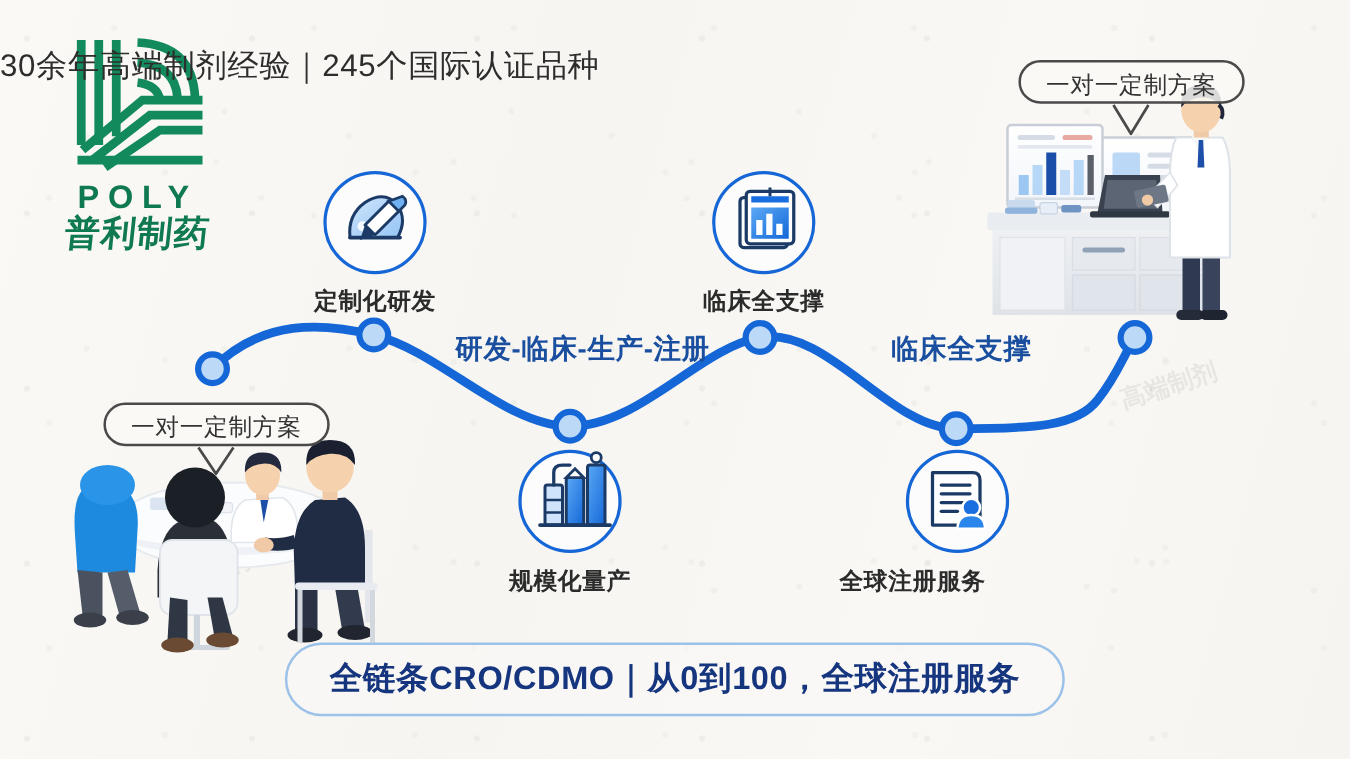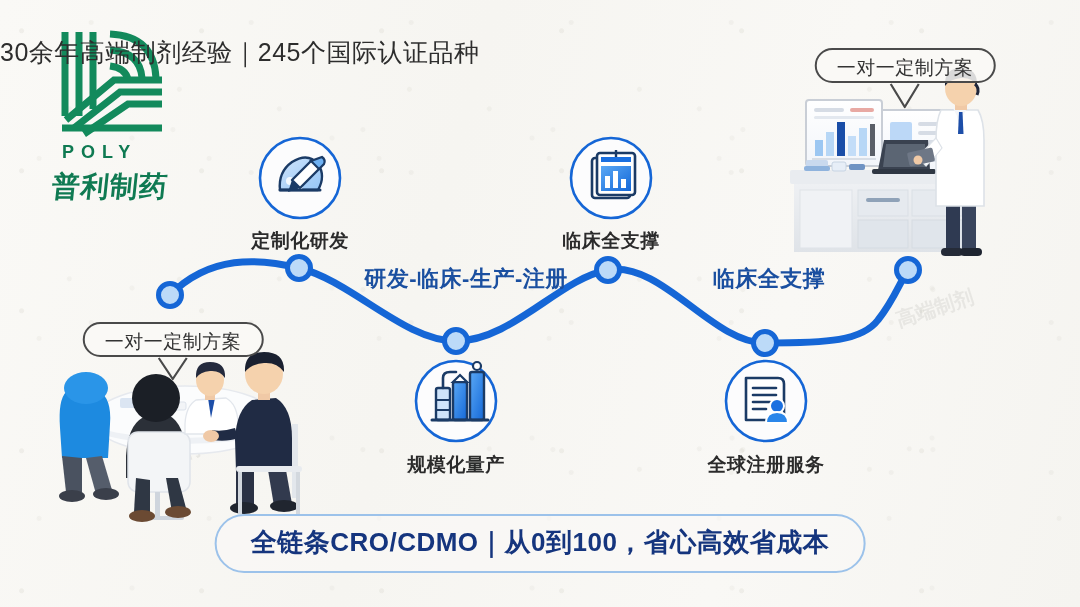--- a/index.html
+++ b/index.html
@@ -30,21 +30,21 @@
   }
 
   
   #logo-block {
     position: absolute; left: 44px; top: 24px;
     width: 160px; height: 170px;
   }
   #logo-mark { position: absolute; left: 14px; top: 0; }
   #logo-poly {
     position: absolute; left: 18px; top: 118px;
-    font-size: 18px; font-weight: 700; letter-spacing: 7px;
+    font-size: 26px; font-weight: 700; letter-spacing: 7px;
     color: #0f7a52; font-family: "Liberation Sans", sans-serif;
   }
   #logo-cn {
     position: absolute; left: 8px; top: 144px;
     font-size: 28px; font-weight: 700; letter-spacing: 1px;
     color: #0f7a52;
     font-family: "DejaVu Serif", serif;
     transform: skewX(-6deg);
   }
 
@@ -380,34 +380,34 @@
       <line x1="753" y1="409" x2="766" y2="409" stroke="#1b3b66" stroke-width="2.6" stroke-linecap="round"></line>
       <circle cx="777" cy="406" r="7" fill="#1a6fe0" stroke="#ffffff" stroke-width="2"></circle>
       <path d="M766 423 Q766 412 777 412 Q788 412 788 423 Z" fill="#2a86ea" stroke="#ffffff" stroke-width="2"></path>
     </g>
   </g>
 </svg>
 
 <div class="node-label" style="left:300px; top:228px;">定制化研发</div>
 <div class="node-label" style="left:611px; top:228px;">临床全支撑</div>
 <div class="node-label" style="left:456px; top:452px;">规模化量产</div>
-<div class="node-label" style="left:766px; top:452px;text-align:center;">全球注册服务</div>
+<div class="node-label" style="left:730px; top:452px;text-align:center;">全球注册服务</div>
 
 <div class="curve-label" style="left:466px; top:264px;">研发-临床-生产-注册</div>
 <div class="curve-label" style="left:769px; top:264px;">临床全支撑</div>
 
 <div class="pill" style="left:173px; top:322px;">
   <div class="pill-body">一对一定制方案</div>
   <svg class="pill-tail" width="34" height="24" viewBox="0 0 34 24">
     <path d="M3 1 L17 22 L31 1" fill="none" stroke="#4a4a4a" stroke-width="2.2" stroke-linejoin="round"></path>
   </svg>
 </div>
 
 <div class="pill" style="left:905px; top:48px;">
   <div class="pill-body">一对一定制方案</div>
   <svg class="pill-tail" width="34" height="26" viewBox="0 0 34 26">
     <path d="M3 1 L17 24 L31 1" fill="none" stroke="#4a4a4a" stroke-width="2.2" stroke-linejoin="round"></path>
   </svg>
 </div>
 
 <div id="bottom-banner">
-  <div id="bottom-banner-text">全链条CRO/CDMO｜从0到100，省心高效省成本</div>
+  <div id="bottom-banner-text">全链条CRO/CDMO｜从0到100，全球注册服务</div>
 </div>
 
 </body></html>

